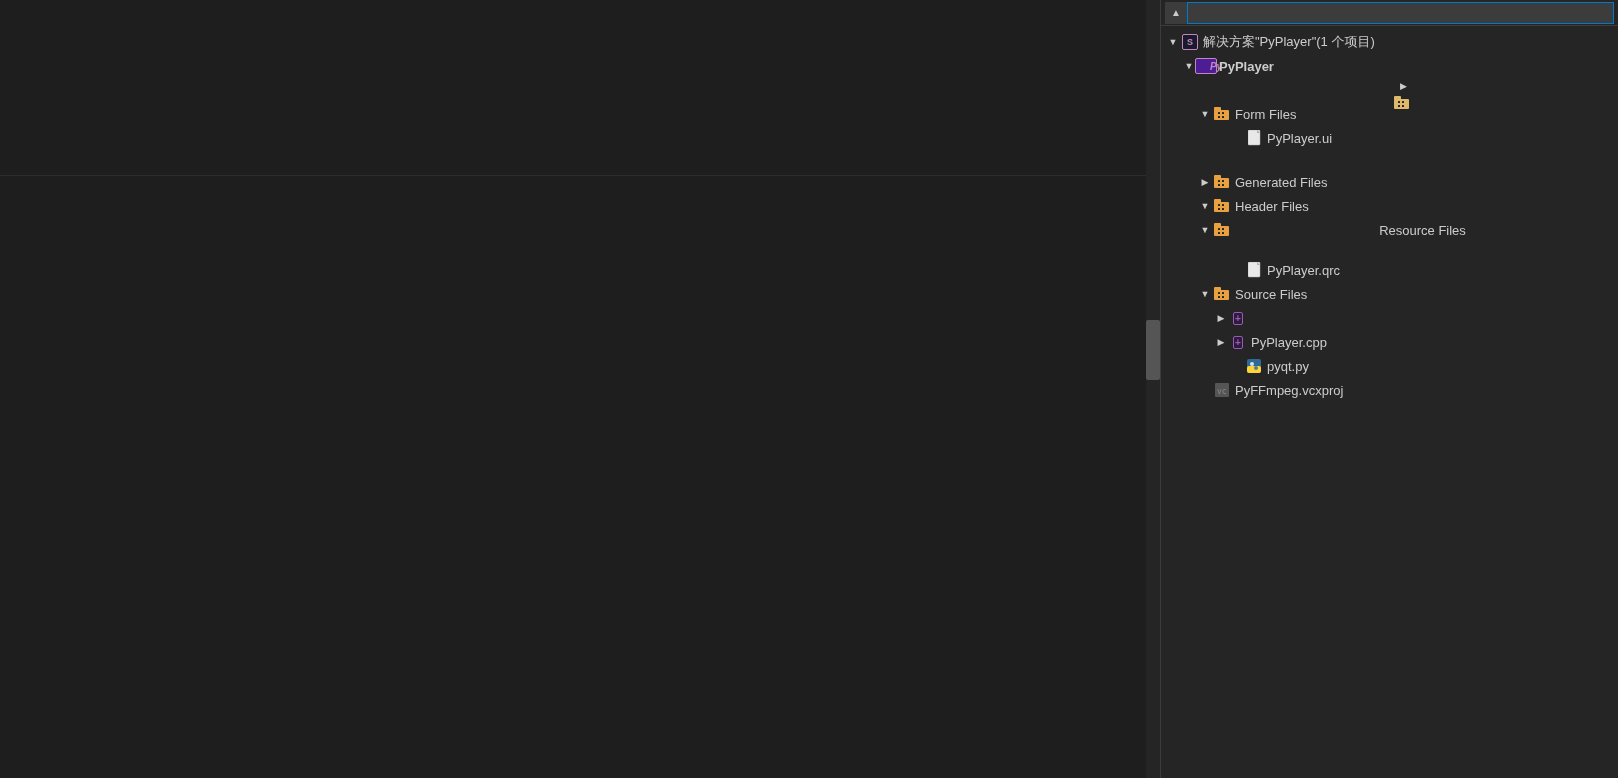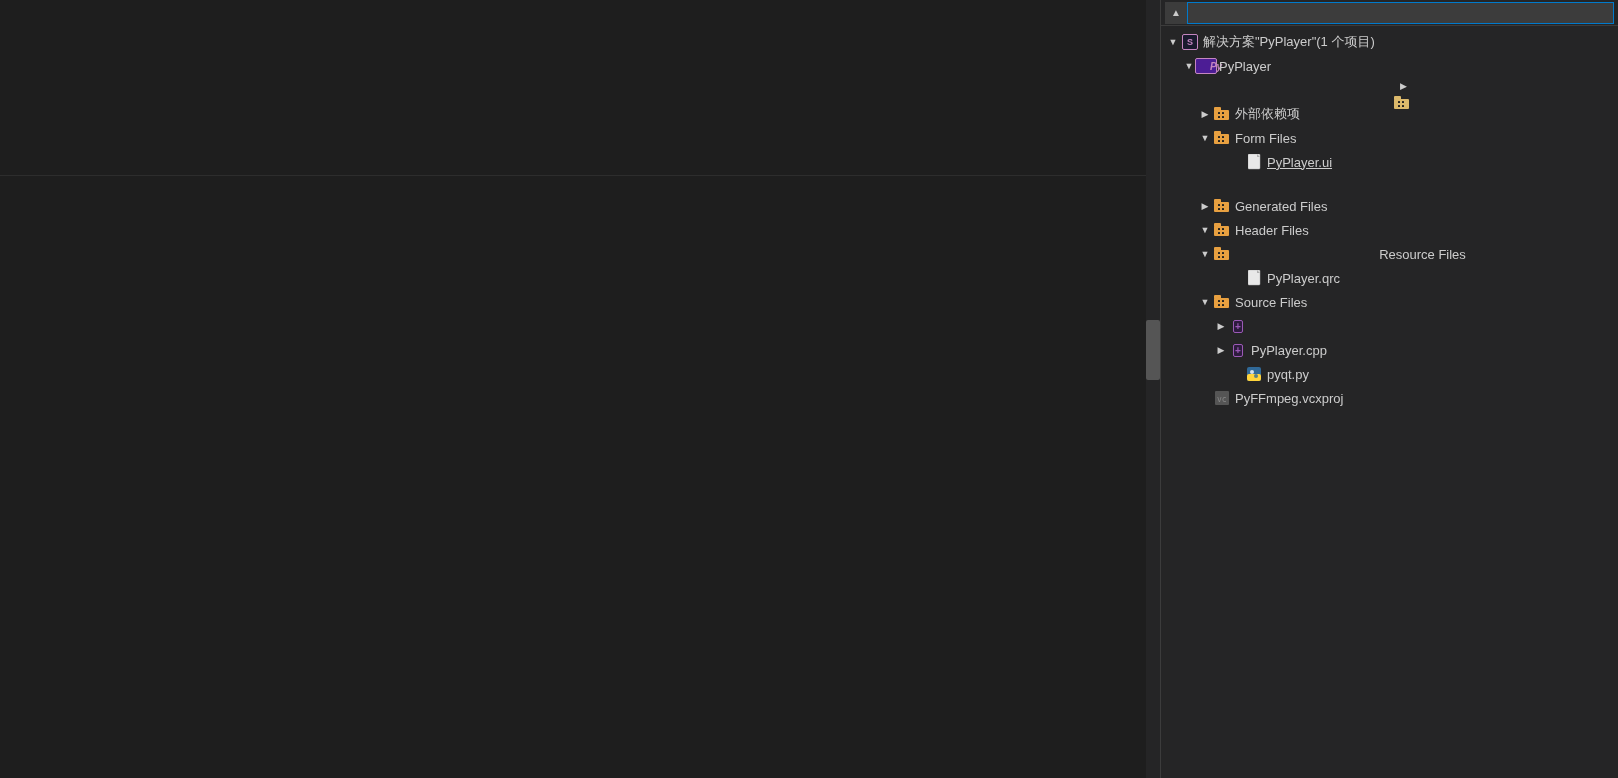--- a/index.html
+++ b/index.html
@@ -216,69 +216,55 @@
         <span class="solution-icon-box">S</span>
       </span>
       <span class="label">解决方案"PyPlayer"(1 个项目)</span>
     </div>
 
     <div class="tree-item" style="padding-left: 20px;">
       <span class="arrow expanded"></span>
       <span class="icon">
         <span class="project-icon-box" style="color:#c586c0; font-style:italic; font-size:10px;">Py</span>
       </span>
-      <span class="label" style="font-weight:normal;">PyPlayer</span>
+      <span class="label" style="font-weight:bold;">PyPlayer</span>
     </div>
 
     <div class="tree-item" style="padding-left: 36px; flex-direction: column;">
       <span class="arrow collapsed"></span>
       <span class="icon">
         <svg width="16" height="14" viewBox="0 0 16 14">
           <rect x="0" y="3" width="15" height="10" rx="1" fill="#dcb96b"></rect>
           <rect x="0" y="0" width="7" height="4" rx="1" fill="#dcb96b"></rect>
           <rect x="4" y="5" width="2" height="2" rx="0.5" fill="#1e1e1e"></rect>
           <rect x="8" y="5" width="2" height="2" rx="0.5" fill="#1e1e1e"></rect>
           <rect x="4" y="9" width="2" height="2" rx="0.5" fill="#1e1e1e"></rect>
           <rect x="8" y="9" width="2" height="2" rx="0.5" fill="#1e1e1e"></rect>
         </svg>
       </span>
       <span class="label">引用</span>
     </div>
 
+
     <div class="tree-item" style="padding-left: 36px;">
-      <span class="arrow collapsed"></span>
-      <span class="icon">
-        <svg width="16" height="14" viewBox="0 0 16 14">
-          <rect x="0" y="3" width="15" height="10" rx="1" fill="#e8a040"></rect>
-          <rect x="0" y="0" width="7" height="4" rx="1" fill="#e8a040"></rect>
-          <rect x="4" y="5" width="2" height="2" rx="0.5" fill="#1e1e1e"></rect>
-          <rect x="8" y="5" width="2" height="2" rx="0.5" fill="#1e1e1e"></rect>
-          <rect x="4" y="9" width="2" height="2" rx="0.5" fill="#1e1e1e"></rect>
-          <rect x="8" y="9" width="2" height="2" rx="0.5" fill="#1e1e1e"></rect>
-        </svg>
-      </span>
-      <span class="label">外部依赖项</span>
-    </div>
-
-    <div class="tree-item" style="padding-left: 36px;">
       <span class="arrow expanded"></span>
       <span class="icon">
         <svg width="16" height="14" viewBox="0 0 16 14">
           <rect x="0" y="3" width="15" height="10" rx="1" fill="#e8a040"></rect>
           <rect x="0" y="0" width="7" height="4" rx="1" fill="#e8a040"></rect>
           <rect x="4" y="5" width="2" height="2" rx="0.5" fill="#1e1e1e"></rect>
           <rect x="8" y="5" width="2" height="2" rx="0.5" fill="#1e1e1e"></rect>
           <rect x="4" y="9" width="2" height="2" rx="0.5" fill="#1e1e1e"></rect>
           <rect x="8" y="9" width="2" height="2" rx="0.5" fill="#1e1e1e"></rect>
         </svg>
       </span>
       <span class="label">Form Files</span>
     </div>
 
-    <div class="tree-item" style="padding-left: 68px; text-decoration: underline;">
+    <div class="tree-item" style="padding-left: 68px;">
       <span class="arrow none"></span>
       <span class="icon">
         <svg width="13" height="16" viewBox="0 0 13 16">
           <rect x="0" y="0" width="12" height="15" rx="1" fill="#e8e8e8" stroke="#b0b0b0" stroke-width="0.5"></rect>
           <polygon points="9,0 12,3 9,3" fill="#b0b0b0"></polygon>
         </svg>
       </span>
       <span class="label">PyPlayer.ui</span>
     </div>
 
@@ -321,21 +307,21 @@
           <rect x="0" y="0" width="7" height="4" rx="1" fill="#e8a040"></rect>
           <rect x="4" y="5" width="2" height="2" rx="0.5" fill="#1e1e1e"></rect>
           <rect x="8" y="5" width="2" height="2" rx="0.5" fill="#1e1e1e"></rect>
           <rect x="4" y="9" width="2" height="2" rx="0.5" fill="#1e1e1e"></rect>
           <rect x="8" y="9" width="2" height="2" rx="0.5" fill="#1e1e1e"></rect>
         </svg>
       </span>
       <span class="label">Resource Files</span>
     </div>
 
-    <div class="tree-item" style="padding-left: 68px;">
+    <div class="tree-item" style="padding-left: 68px; margin-top: 16px;">
       <span class="arrow none"></span>
       <span class="icon">
         <svg width="13" height="16" viewBox="0 0 13 16">
           <rect x="0" y="0" width="12" height="15" rx="1" fill="#e8e8e8" stroke="#b0b0b0" stroke-width="0.5"></rect>
           <polygon points="9,0 12,3 9,3" fill="#b0b0b0"></polygon>
         </svg>
       </span>
       <span class="label">PyPlayer.qrc</span>
     </div>
 

